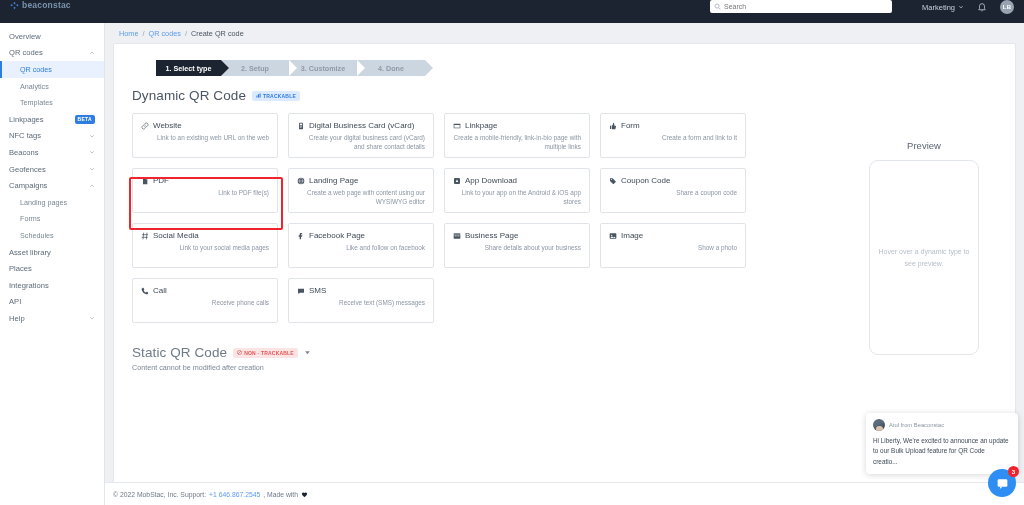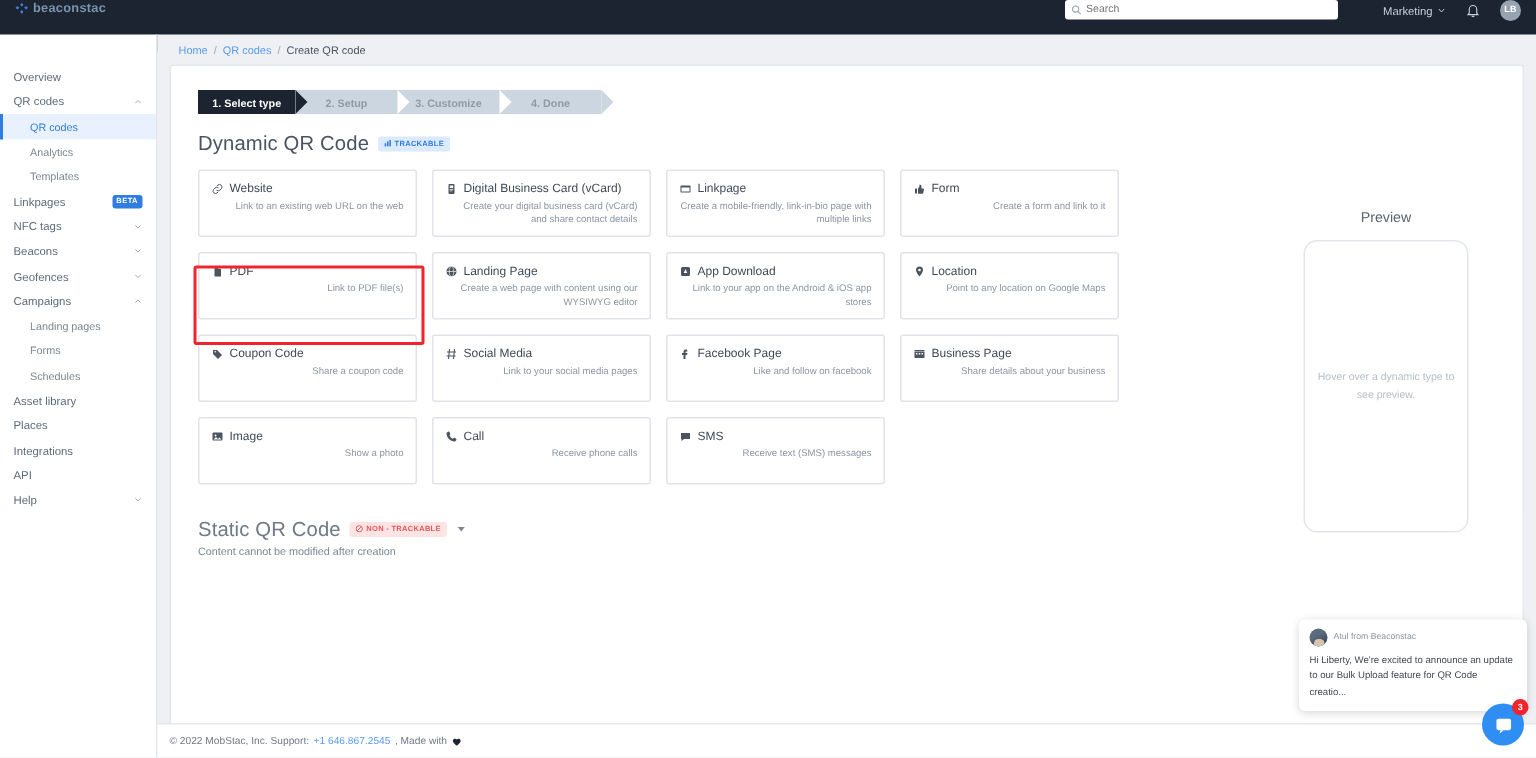--- a/index.html
+++ b/index.html
@@ -36,21 +36,21 @@
   .bell { width: 10px; height: 10px; color: #c7d0da; }
   .avatar {
     width: 14px; height: 14px; border-radius: 50%; background: #97a3b0;
     color: #fff; font-size: 6px; display: flex; align-items: center;
     justify-content: center; font-weight: 700; letter-spacing: .2px;
   }
 
   
   .sidebar {
     position: absolute; top: 23px; left: 0; width: 105px; height: 482px;
-    background: #fff; border-right: 1px solid #e2e6eb; padding-top: 20px;
+    background: #fff; border-right: 1px solid #e2e6eb; padding-top: 5px;
   }
   .nav-item {
     display: flex; align-items: center; height: 16.6px; padding: 0 9px;
     font-size: 7.6px; color: #5c6b7a; cursor: pointer; position: relative;
   }
   .nav-item .lbl { flex: 1; }
   .nav-item.sub { padding-left: 20px; font-size: 7.2px; color: #7a8894; }
   .nav-item.active {
     background: #e8f1fd; color: #2f7de1; border-left: 2px solid #2f7de1;
     padding-left: 18px;
@@ -76,21 +76,21 @@
     background: #fff; border: 1px solid #e4e8ec; border-radius: 2px;
   }
 
   
   .steps { display: flex; margin: 16px 0 0 18px; height: 16px; }
   .step {
     position: relative; height: 16px; display: flex; align-items: center;
     justify-content: center; font-size: 7.2px; font-weight: 700;
     background: #ccd6e0; color: #8e9aa7; width: 68px;
   }
-  .step.done { background: #1b2430; color: #fff; width: 65px; }
+  .step.done { background: #1b2430; color: #fff; width: 65px; margin-left: 24px; }
   .step:after {
     content: ''; position: absolute; right: -8px; top: 0;
     border-top: 8px solid transparent; border-bottom: 8px solid transparent;
     border-left: 8px solid #ccd6e0; z-index: 2;
   }
   .step.done:after { border-left-color: #1b2430; z-index: 3; }
   .step:before {
     content: ''; position: absolute; left: 0; top: 0;
     border-top: 8px solid transparent; border-bottom: 8px solid transparent;
     border-left: 8px solid #fff; z-index: 2;
@@ -399,30 +399,20 @@
           </div>
           <div class="card">
             <div class="card-head">
               <svg class="card-ic" viewBox="0 0 24 24">
                 <rect x="3" y="3" width="18" height="18" rx="3" fill="currentColor"></rect>
                 <path d="M12 7l3.5 8h-7z" fill="#fff"></path>
               </svg>
               <span class="card-title">App Download</span>
             </div>
             <div class="card-desc">Link to your app on the Android &amp; iOS app stores</div>
-          </div>
-          <div class="card">
-            <div class="card-head">
-              <svg class="card-ic" viewBox="0 0 24 24">
-                <path d="M12 2a7 7 0 00-7 7c0 5 7 13 7 13s7-8 7-13a7 7 0 00-7-7z" fill="currentColor"></path>
-                <circle cx="12" cy="9" r="2.6" fill="#fff"></circle>
-              </svg>
-              <span class="card-title">Location</span>
-            </div>
-            <div class="card-desc">Point to any location on Google Maps</div>
           </div>
           <div class="card">
             <div class="card-head">
               <svg class="card-ic" viewBox="0 0 24 24">
                 <path d="M3 12V4h8l10 10-8 8L3 12z" fill="currentColor"></path>
                 <circle cx="7.5" cy="7.5" r="1.6" fill="#fff"></circle>
               </svg>
               <span class="card-title">Coupon Code</span>
             </div>
             <div class="card-desc">Share a coupon code</div>

